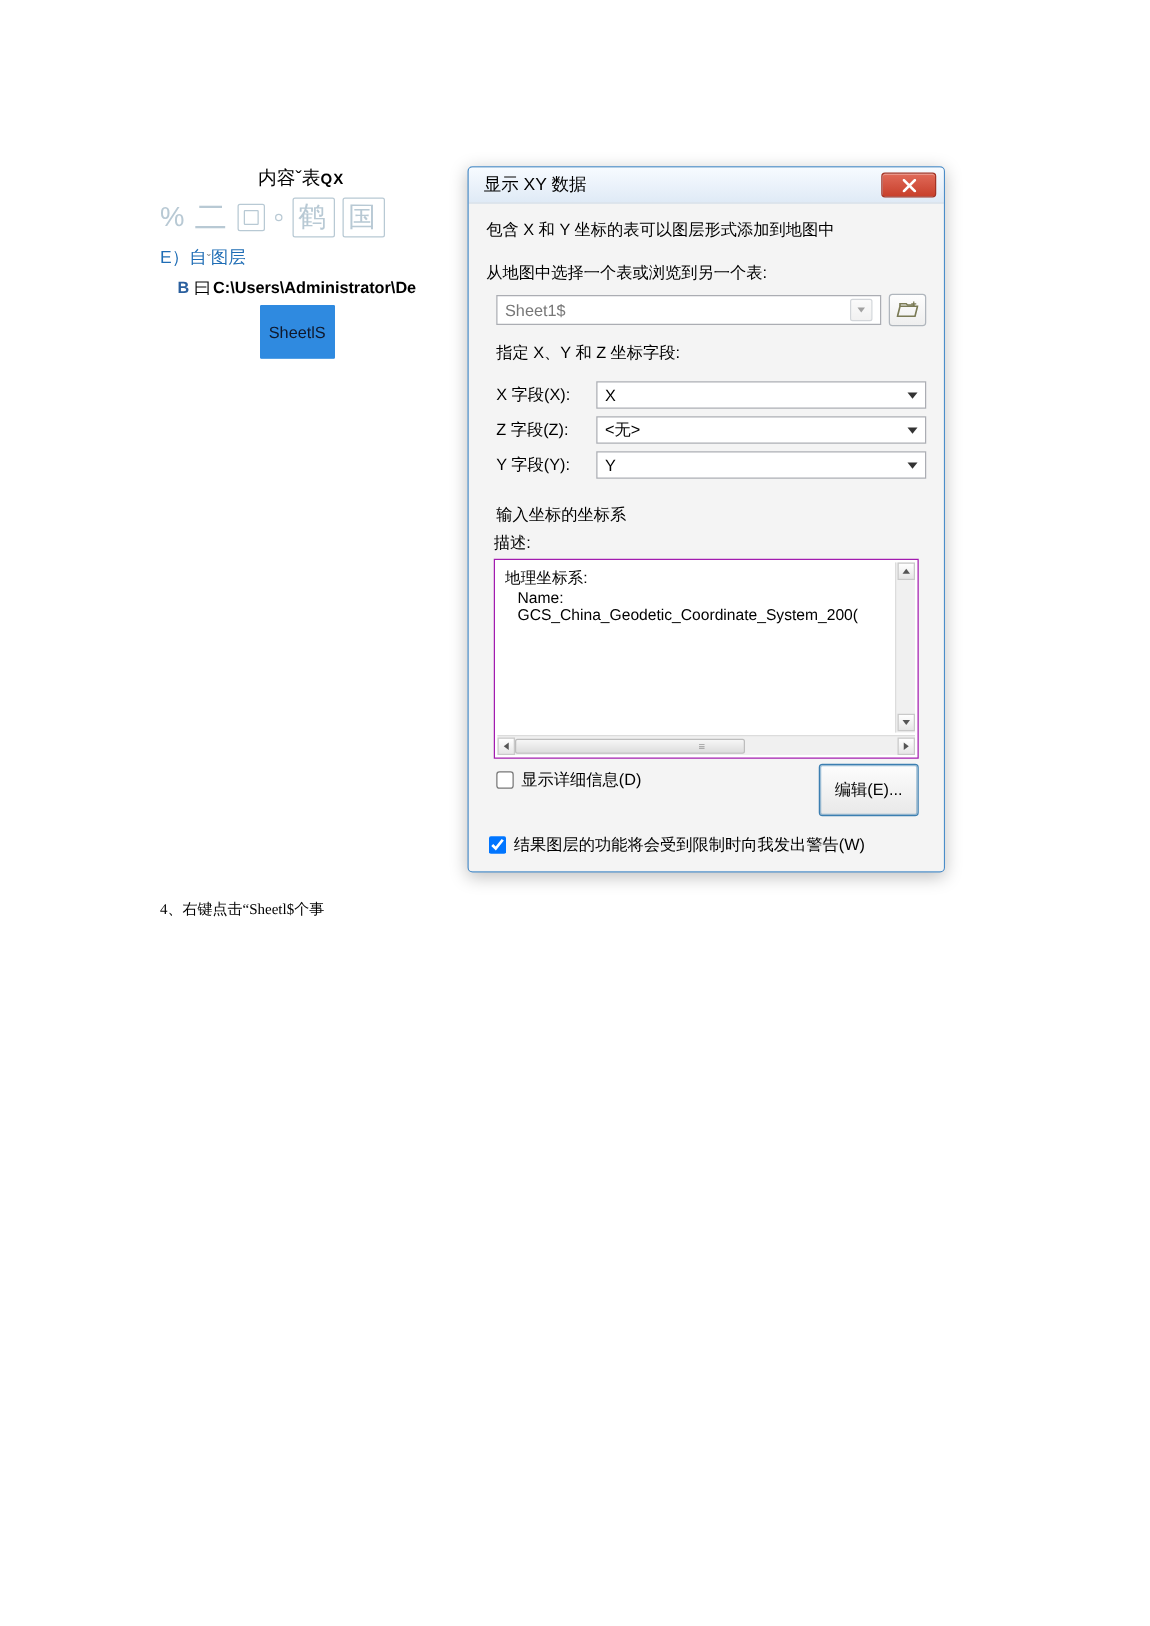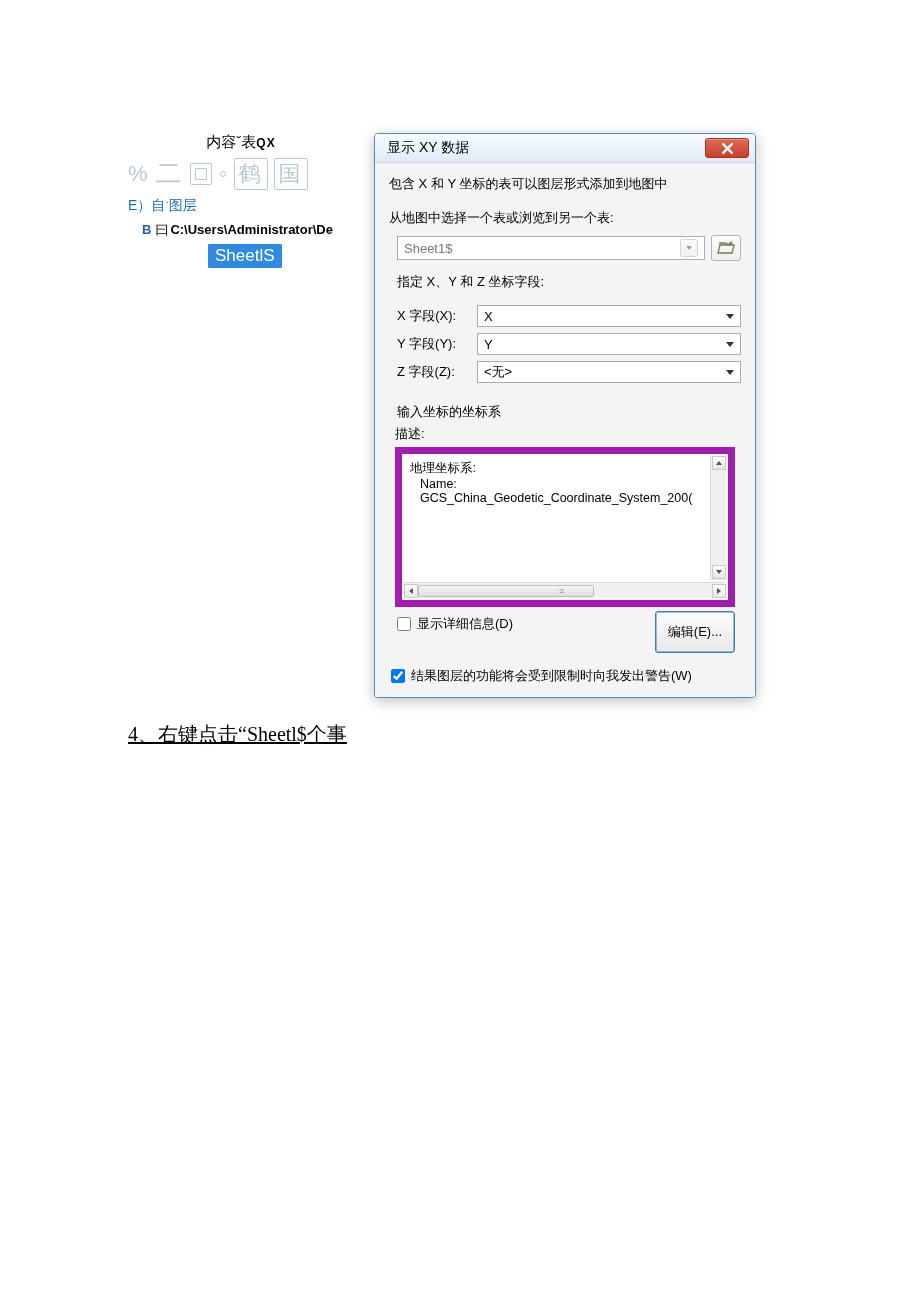--- a/index.html
+++ b/index.html
@@ -19,21 +19,21 @@
     .deco-row .box { display: inline-block; border: 1px solid #b8c9d4; width: 22px; height: 22px; border-radius: 2px; position: relative; }
     .deco-row .box::after { content:""; position:absolute; inset:4px; border:1px solid #b8c9d4; border-radius:1px;}
     .deco-row .circ { width: 6px; height: 6px; border-radius: 50%; border: 1px solid #b8c9d4; display: inline-block; margin: 0 2px; }
     .deco-row .pct { font-size: 22px; }
     .deco-row .cn { border: 1px solid #b8c9d4; padding: 0 4px; font-size: 22px; border-radius: 2px; }
     .layer-line { color: #1f6db5; font-size: 14px; padding: 4px 0 2px 0; }
     .layer-line .caret { font-size: 10px; color: #777; }
     .path-line { font-size: 13px; padding: 4px 0 2px 14px; font-weight: bold; }
     .path-line .b { color: #2a5f9e; margin-right: 4px; }
     .path-line .ic { font-family: Arial; letter-spacing: -2px; margin-right: 4px; font-weight: normal; }
-    .sheet-chip { display:inline-block; background: #2f8ae0; color: #ffffff; font-size: 17px; padding: 1px 6px; border: 1px solid #2f8ae0; border-radius: 1px; margin: 3px 0 0 80px; }
+    .sheet-chip { display:inline-block; background: #2f8ae0; color: #0f172a; font-size: 13px; padding: 13px 6px; border: 1px solid #2f8ae0; border-radius: 1px; margin: 3px 0 0 80px; }
     
     .dialog {
       width: 382px;
       background: #f4f4f4;
       border: 1px solid #4b8dc9;
       border-radius: 4px;
       box-shadow: 0 3px 14px rgba(0,0,0,.25);
       overflow: hidden;
     }
     .titlebar {
@@ -75,21 +75,21 @@
     }
     .field-grid { margin: 0 0 8px 8px; }
     .field-row { display: flex; align-items: center; gap: 18px; margin: 6px 0; }
     .field-row .lbl { width: 62px; }
     .sel { flex:1; height: 22px; background:#fff; border:1px solid #abadb3; display:flex; align-items:center; padding:0 6px; justify-content:space-between;}
     .sel .tri { width:0;height:0;border-left:4px solid transparent;border-right:4px solid transparent;border-top:5px solid #333;}
     .group-label { padding: 12px 0 4px 8px; }
     .sub-label { padding: 0 0 4px 6px; }
     .desc-box {
       margin: 0 6px 8px 6px;
-      background: #fff; border: 7px solid #a21caf;
+      background: #fff; border: 1px solid #a21caf;
       height: 160px; padding: 6px 8px; position: relative;
       font-size: 12.5px;
     }
     .desc-box .indent { padding-left: 10px; }
     .vscroll { position:absolute; top:2px; right:2px; bottom:20px; width:16px; background:#f0f0f0; border-left:1px solid #dcdcdc;}
     .vscroll .up, .vscroll .dn { width:14px;height:14px; background:linear-gradient(#fff,#e6e6e6); border:1px solid #c9c9c9; margin:1px auto; display:flex;align-items:center;justify-content:center;}
     .vscroll .up{margin-top:0;} .vscroll .dn{position:absolute;bottom:0;left:1px;}
     .hscroll { position:absolute; left:2px; right:2px; bottom:2px; height:16px; background:#f0f0f0; border-top:1px solid #dcdcdc; display:flex; align-items:center;}
     .hscroll .lbtn,.hscroll .rbtn{width:14px;height:14px;background:linear-gradient(#fff,#e6e6e6);border:1px solid #c9c9c9;display:flex;align-items:center;justify-content:center;}
     .hscroll .track{flex:1;height:14px;position:relative;}
@@ -106,21 +106,21 @@
       font-size: 13px; cursor:pointer;
     }
     .winbtn.focus { border-color:#3c7fb1; box-shadow:0 0 0 1px rgba(60,127,177,.5) inset;}
     .footer-row { display:flex; align-items:center; justify-content:space-between; padding: 10px 2px 0 0;}
     .link { color:#1a5fb4; text-decoration: underline; cursor:pointer; font-size:13px;}
     .btn-pair { display:flex; gap:14px;}
     .tri-s{width:0;height:0;border-left:3px solid transparent;border-right:3px solid transparent;border-top:4px solid #555;}
     .tri-u{border-top:none;border-bottom:4px solid #555;}
     .tri-l{width:0;height:0;border-top:3px solid transparent;border-bottom:3px solid transparent;border-right:4px solid #555;}
     .tri-r{width:0;height:0;border-top:3px solid transparent;border-bottom:3px solid transparent;border-left:4px solid #555;}
-    .below-text { padding: 20px 0 0 0; font-size: 20px; font-family: SimSun, serif; line-height: 1.6; width: 664px; text-decoration: underline;}
+    .below-text { padding: 20px 0 0 0; font-size: 12px; font-family: SimSun, serif; line-height: 1.6; width: 664px;}
     .below-text .num { font-family: "Times New Roman", serif;}
   </style>
 </head>
 <body>
 
 <div class="layout">
   <div class="left-panel">
     <div class="panel-header">
       <span>内容ˇ表</span>
       <span class="qx">QX</span>
@@ -174,30 +174,30 @@
       <div class="section-label" style="padding-left:8px">指定 X、Y 和 Z 坐标字段:</div>
       <div class="field-grid">
         <div class="field-row">
           <span class="lbl">X 字段(X):</span>
           <div class="sel">
               <span>X</span>
               <span class="tri"></span>
             </div>
         </div>
         <div class="field-row">
+          <span class="lbl">Z 字段(Z):</span>
+          <div class="sel">
+              <span>&lt;无&gt;</span>
+              <span class="tri"></span>
+            </div>
+        </div>
+        <div class="field-row">
           <span class="lbl">Y 字段(Y):</span>
           <div class="sel">
               <span>Y</span>
-              <span class="tri"></span>
-            </div>
-        </div>
-        <div class="field-row">
-          <span class="lbl">Z 字段(Z):</span>
-          <div class="sel">
-              <span>&lt;无&gt;</span>
               <span class="tri"></span>
             </div>
         </div>
       </div>
 
       <div class="group-label">输入坐标的坐标系</div>
       <div class="sub-label">描述:</div>
       <div class="desc-box">
         <div>地理坐标系:</div>
         <div class="indent">Name: GCS_China_Geodetic_Coordinate_System_200(</div>

